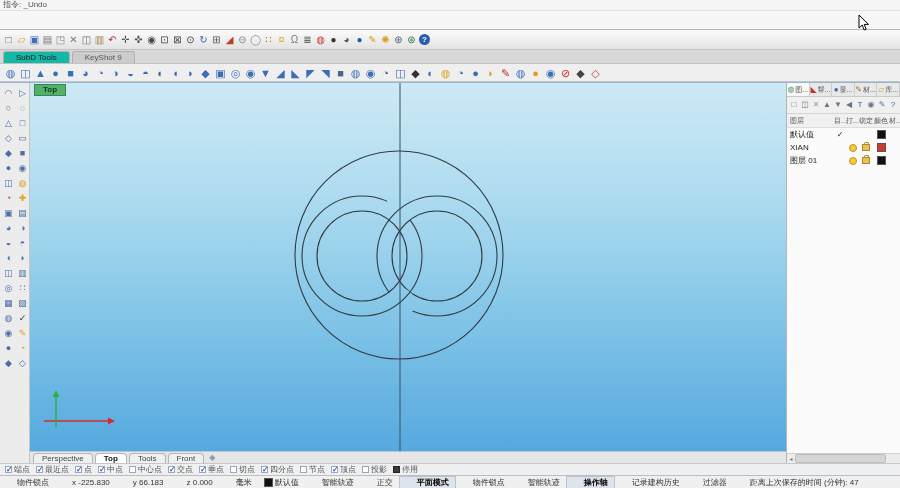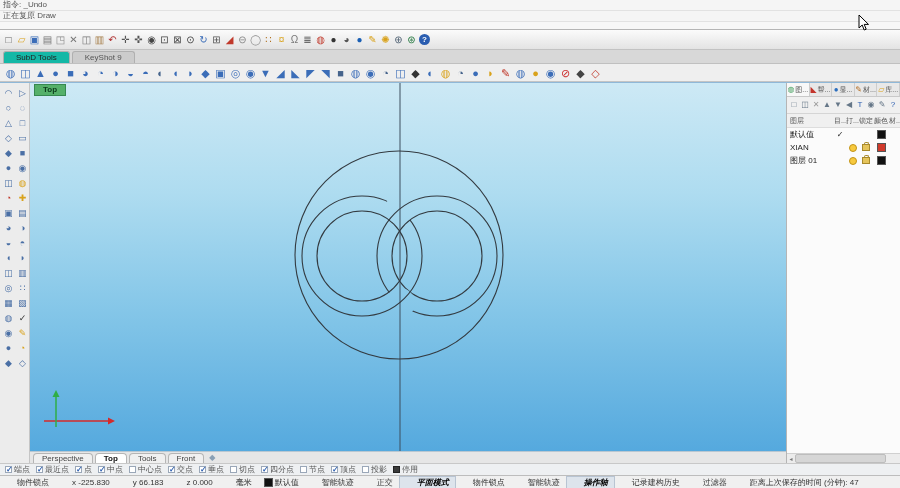--- a/index.html
+++ b/index.html
@@ -79,34 +79,33 @@
        border-top:1px solid #c8c8c8;box-sizing:border-box;display:flex;align-items:center;
        gap:6px;padding-left:5px;font-size:8px;color:#555;}
   .osnap-item{display:flex;align-items:center;gap:2px;}
   .cb{width:7px;height:7px;border:1px solid #9aa7b8;background:#fff;position:relative;flex:none;box-sizing:border-box;}
   .osnap-item.checked .cb::after{content:"✓";position:absolute;left:0;top:-2px;font-size:8px;color:#2a5db0;font-weight:bold;}
   .osnap-item.dark .cb{background:#3a3a3a;border-color:#222;}
   .status{position:absolute;left:0;top:475px;width:900px;height:13px;background:#f0f0f0;
        border-top:1px solid #bdbdbd;box-sizing:border-box;display:flex;align-items:center;
        font-size:8px;color:#333;}
   .seg{padding:0 6px;height:11px;line-height:11px;display:flex;align-items:center;gap:2px;white-space:nowrap;}
-  .seg.active{background:#dde4ec;font-weight:bold;color:#000;border:1px solid #b8c4d2;font-style:italic;}
+  .seg.active{background:#dde4ec;font-weight:bold;color:#000;border:1px solid #b8c4d2;}
   
   .mouse-cursor{position:absolute;left:858px;top:14px;z-index:50;}
 </style>
 </head>
 <body>
 
 <div id="app">
 
   <div class="cmd">
     <div>
 
     <div class="cmd-line">指令: _Undo</div>
-        <div class="cmd-line">正在复原 Draw</div>
       </div>
   </div>
 
   <div class="main-toolbar">
 
   <span class="ticon" style="color: rgb(102, 102, 102);">□</span>
       <span class="ticon" style="color: rgb(217, 162, 27);">▱</span>
       <span class="ticon" style="color: rgb(59, 109, 184);">▣</span>
       <span class="ticon" style="color: rgb(119, 119, 119);">▤</span>
       <span class="ticon" style="color: rgb(136, 136, 136);">◳</span>

